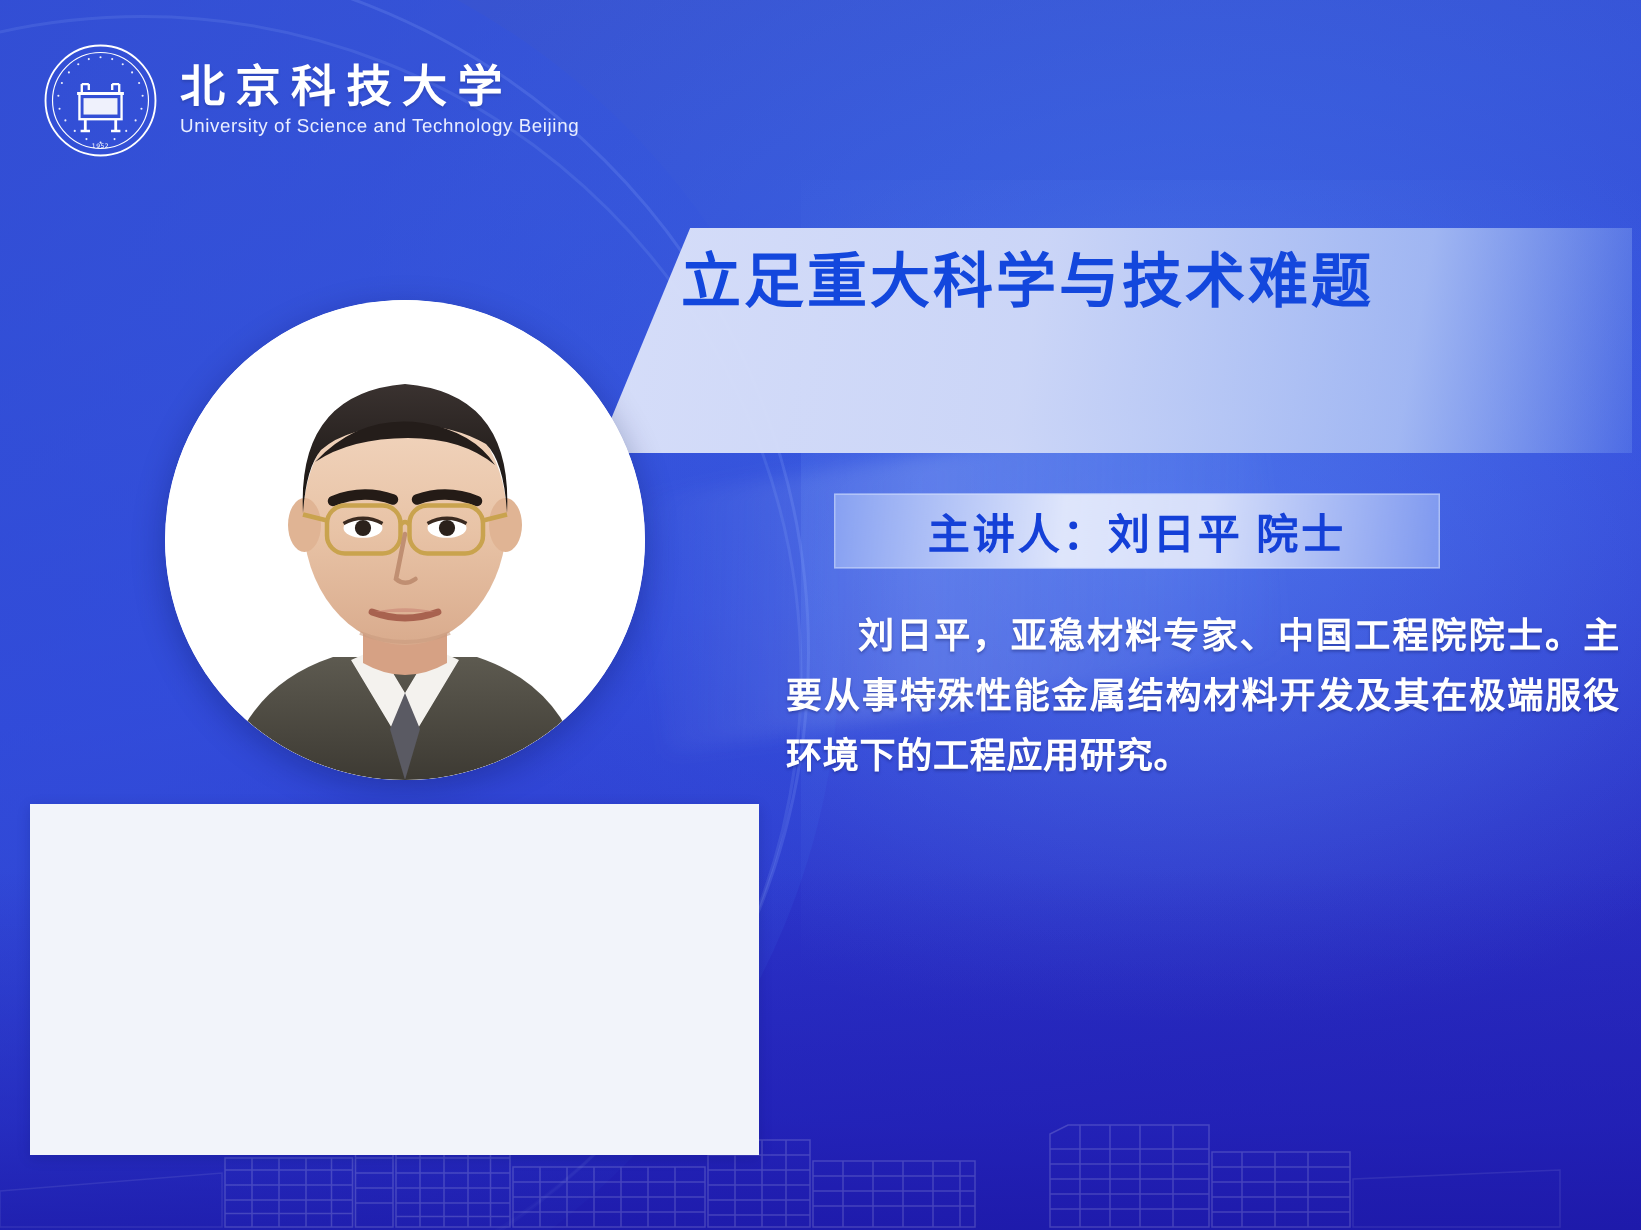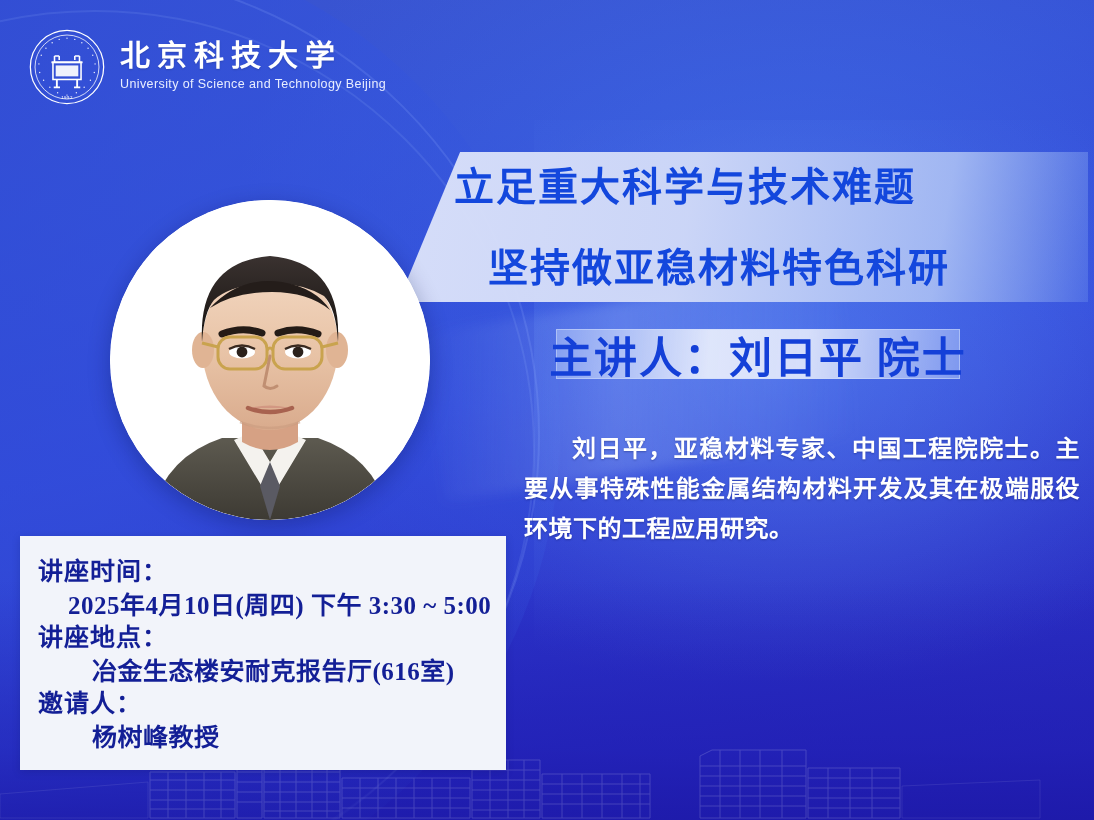--- a/index.html
+++ b/index.html
@@ -82,21 +82,21 @@
   
   .logo-wrap{
     position:absolute;left:28px;top:28px;
     display:flex;align-items:center;gap:14px;
   }
   .seal{
     width:78px;height:78px;flex:0 0 auto;
   }
   .uni-names{display:flex;flex-direction:column;gap:2px;}
   .uni-cn{
-    font-family:Liberation Mono, monospace;
+    font-family:Liberation Sans, sans-serif;
     font-size:30px;font-weight:700;color:#ffffff;
     letter-spacing:7px;line-height:1.05;white-space:nowrap;
     text-shadow:0 1px 2px rgba(0,0,0,0.15);
   }
   .uni-en{
     font-family:"Liberation Sans","DejaVu Sans",sans-serif;
     font-size:12.5px;color:#e9eeff;letter-spacing:0.4px;white-space:nowrap;
   }
 
   .series-title{
@@ -144,26 +144,26 @@
   
   .speaker-band{
     position:absolute;left:556px;top:329px;width:404px;height:50px;
     background:linear-gradient(95deg, rgba(152,176,245,0.75) 0%, rgba(228,234,252,0.96) 38%, rgba(222,229,251,0.94) 62%, rgba(150,174,244,0.72) 100%);
     border:1px solid rgba(205,218,252,0.55);
   }
   .speaker-text{
     position:absolute;left:556px;top:329px;width:404px;height:50px;
     display:flex;align-items:center;justify-content:center;
     font-family:"Liberation Serif","DejaVu Serif",serif;
-    font-size:43px;font-weight:700;color:#1440d8;letter-spacing:2px;white-space:nowrap;
+    font-size:28px;font-weight:700;color:#1440d8;letter-spacing:2px;white-space:nowrap;
   }
 
   
   .bio{
-    position:absolute;left:524px;top:406px;width:556px;margin-top:24px;
+    position:absolute;left:524px;top:406px;width:556px;
   }
   .bio p{
     margin:0 0 2px 0;
     font-family:"Liberation Serif","DejaVu Serif",serif;
     font-size:24px;font-weight:700;color:#ffffff;
     line-height:1.66;text-align:justify;text-indent:2em;
     text-shadow:0 1px 2px rgba(12,20,90,0.35);
     letter-spacing:0.5px;
   }
 
@@ -288,21 +288,20 @@
       <div class="uni-en">University of Science and Technology Beijing</div>
     </div>
   </div>
 
   <div class="series-title">
   </div>
 
   <div class="subtitle-band"></div>
   <div class="subtitle-lines">
     <div class="subtitle-line l1">立足重大科学与技术难题</div>
-    <div class="subtitle-line l2">坚持做亚稳材料特色科研</div>
   </div>
 
   <div class="portrait-ring">
     <svg class="portrait-svg" viewBox="0 0 320 320">
       <defs>
         <clipPath id="circClip">
             <circle cx="160" cy="160" r="160"></circle>
           </clipPath>
         <linearGradient id="skin" x1="0" y1="0" x2="0" y2="1">
           <stop offset="0%" stop-color="#f3d8c2"></stop>
@@ -367,22 +366,14 @@
   </div>
 
   <div class="speaker-band"></div>
   <div class="speaker-text">主讲人：刘日平 院士</div>
 
   <div class="bio">
     <p>刘日平，亚稳材料专家、中国工程院院士。主要从事特殊性能金属结构材料开发及其在极端服役环境下的工程应用研究。</p>
   </div>
 
   <div class="info-box"></div>
-  <div class="info-inner">
-    <div class="info-label">讲座时间：</div>
-    <div class="info-value ind1">2025年4月10日(周四) 下午 3:30 ~ 5:00</div>
-    <div class="info-label">讲座地点：</div>
-    <div class="info-value ind2">冶金生态楼安耐克报告厅(616室)</div>
-    <div class="info-label">邀请人：</div>
-    <div class="info-value ind3">杨树峰教授</div>
-  </div>
 
 </div>
 
 </body></html>

